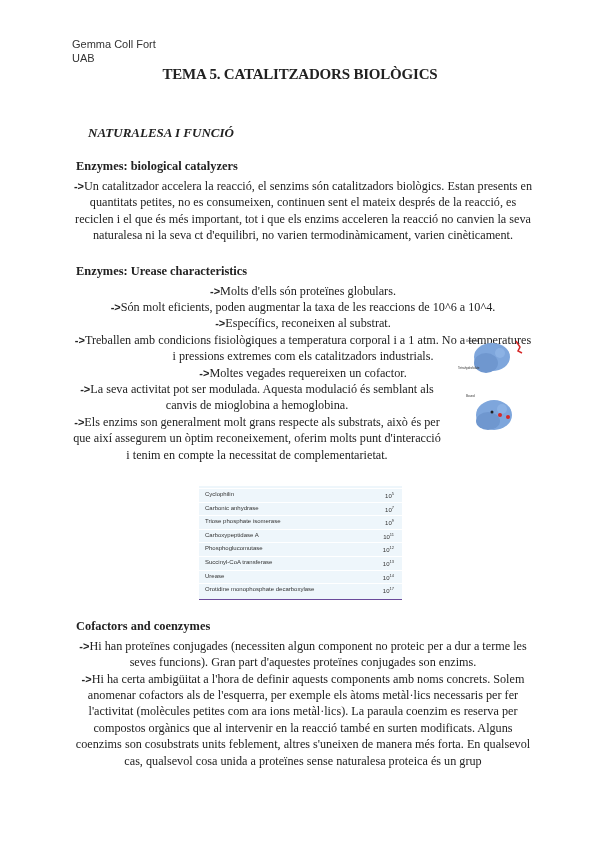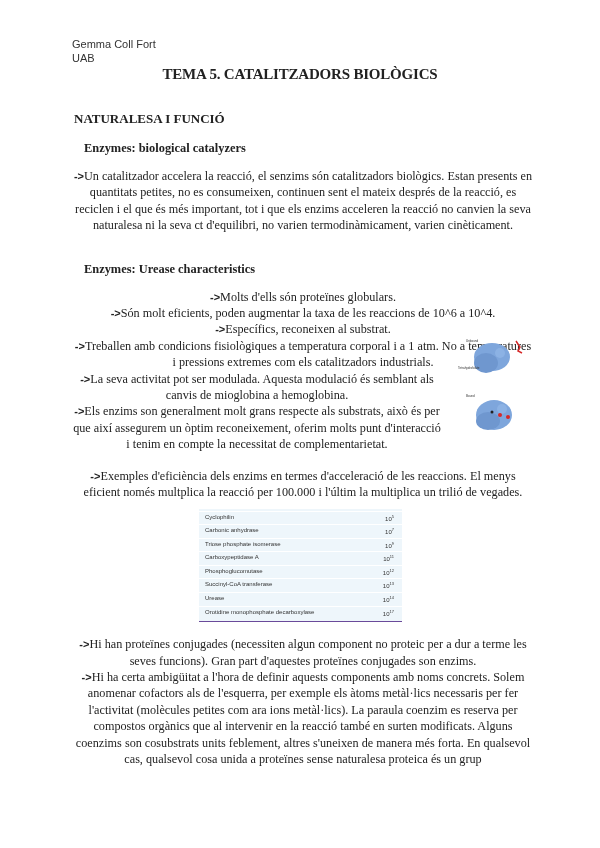--- a/index.html
+++ b/index.html
@@ -1,21 +1,21 @@
 <!DOCTYPE html>
 <html><head>
 <meta charset="utf-8">
 <style>
   html, body { margin: 0; padding: 0; background: #ffffff; }
   body { width: 600px; height: 848px; position: relative; overflow: hidden; font-family: "Liberation Serif", serif; color: #222; }
   .author { position: absolute; left: 72px; top: 37px; font-family: "Liberation Sans", sans-serif; font-size: 11px; line-height: 14px; color: #333; }
   .title { position: absolute; left: 0; width: 600px; top: 66px; text-align: center; font-weight: bold; font-size: 15px; letter-spacing: -0.2px; }
   .content { position: absolute; left: 72px; top: 108px; width: 462px; font-size: 12.2px; line-height: 16.4px; }
-  .h1 { font-weight: bold; font-size: 13px; margin: 2px; line-height: 18px; }
-  .h2 { font-weight: bold; font-size: 12.4px; margin: 12px; line-height: 16px; }
+  .h1 { font-weight: bold; font-size: 13px; margin: 16px; line-height: 18px; font-style: italic; }
+  .h2 { font-weight: bold; font-size: 12.4px; margin: 4px; line-height: 16px; }
   p { margin: 0; text-align: center; }
   .gap { height: 15px; }
   .arrow { font-family: "Liberation Sans", sans-serif; font-weight: bold; font-size: 11px; }
   .narrow { width: 370px; }
   .figure { position: absolute; left: 456px; top: 335px; width: 90px; height: 105px; }
   .table-wrap { margin: 8px 0 0 127px; width: 203px; background: #eef6fb; border-bottom: 1.5px solid #6a4a9a; padding: 2px 0 2px 0; }
   .trow { display: flex; justify-content: space-between; font-family: "Liberation Sans", sans-serif; font-size: 6px; line-height: 10.6px; color: #333; padding: 0 8px 0 6px; border-top: 0.5px solid #ffffff; }
   .trow sup { font-size: 4px; }
 </style>
 </head>
@@ -30,24 +30,24 @@
 <div class="content">
   <div class="h1">NATURALESA I FUNCIÓ</div>
   <div class="h2">Enzymes: biological catalyzers</div>
   <p><span class="arrow">-&gt;</span><span>Un catalitzador accelera la reacció, el senzims són catalitzadors biològics. Estan presents en quantitats petites, no es consumeixen, continuen sent el mateix després de la reacció, es reciclen i el que és més important, tot i que els enzims acceleren la reacció no canvien la seva naturalesa ni la seva ct d'equilibri, no varien termodinàmicament, varien cinèticament.</span></p>
   <div class="gap"></div>
   <div class="h2">Enzymes: Urease characteristics</div>
   <p><span class="arrow">-&gt;</span><span>Molts d'ells són proteïnes globulars.</span></p>
   <p><span class="arrow">-&gt;</span><span>Són molt eficients, poden augmentar la taxa de les reaccions de 10^6 a 10^4.</span></p>
   <p><span class="arrow">-&gt;</span><span>Específics, reconeixen al substrat.</span></p>
   <p><span class="arrow">-&gt;</span><span>Treballen amb condicions fisiològiques a temperatura corporal i a 1 atm. No a temperatures i pressions extremes com els catalitzadors industrials.</span></p>
+  <p><span class="arrow">-&gt;</span><span>Moltes vegades requereixen un cofactor.</span></p>
   <p class="narrow"><span class="arrow">-&gt;</span><span>La seva activitat pot ser modulada. Aquesta modulació és semblant als canvis de mioglobina a hemoglobina.</span></p>
   <p class="narrow"><span class="arrow">-&gt;</span><span>Els enzims son generalment molt grans respecte als substrats, això és per que així assegurem un òptim reconeixement, oferim molts punt d'interacció i tenim en compte la necessitat de complementarietat.</span></p>
   <div class="gap"></div>
-  <p><span class="arrow">-&gt;</span><span>Exemples d'eficiència dels enzims en termes d'acceleració de les reaccions. El menys eficient només multplica la reacció per 100.000 i l'últim la multiplica un trilió de vegades.</span></p>
 
   <div class="table-wrap">
     <div class="trow">
         <span>Cyclophilin</span>
         <span><span>10</span><sup>5</sup></span>
       </div>
     <div class="trow">
         <span>Carbonic anhydrase</span>
         <span><span>10</span><sup>7</sup></span>
       </div>
@@ -71,20 +71,21 @@
         <span>Urease</span>
         <span><span>10</span><sup>14</sup></span>
       </div>
     <div class="trow">
         <span>Orotidine monophosphate decarboxylase</span>
         <span><span>10</span><sup>17</sup></span>
       </div>
   </div>
 
   <div style="height:14px"></div>
+  <div class="h2">Cofactors and coenzymes</div>
   <p><span class="arrow">-&gt;</span><span>Hi han proteïnes conjugades (necessiten algun component no proteic per a dur a terme les seves funcions). Gran part d'aquestes proteïnes conjugades son enzims.</span></p>
   <p><span class="arrow">-&gt;</span><span>Hi ha certa ambigüitat a l'hora de definir aquests components amb noms concrets. Solem anomenar cofactors als de l'esquerra, per exemple els àtoms metàl·lics necessaris per fer l'activitat (molècules petites com ara ions metàl·lics). La paraula coenzim es reserva per compostos orgànics que al intervenir en la reacció també en surten modificats. Alguns coenzims son cosubstrats units feblement, altres s'uneixen de manera més forta. En qualsevol cas, qualsevol cosa unida a proteïnes sense naturalesa proteica és un grup</span></p>
 </div>
 
 <div class="figure">
   <svg width="90" height="105" viewBox="0 0 90 105">
     <text x="10" y="7" font-size="3" font-family="Liberation Sans, sans-serif" fill="#333">Unbound</text>
     <ellipse cx="36" cy="22" rx="18" ry="14" fill="#7ea6dc"></ellipse>
     <ellipse cx="30" cy="28" rx="12" ry="10" fill="#6f97cf"></ellipse>
     <circle cx="44" cy="18" r="5" fill="#8cb2e4"></circle>

